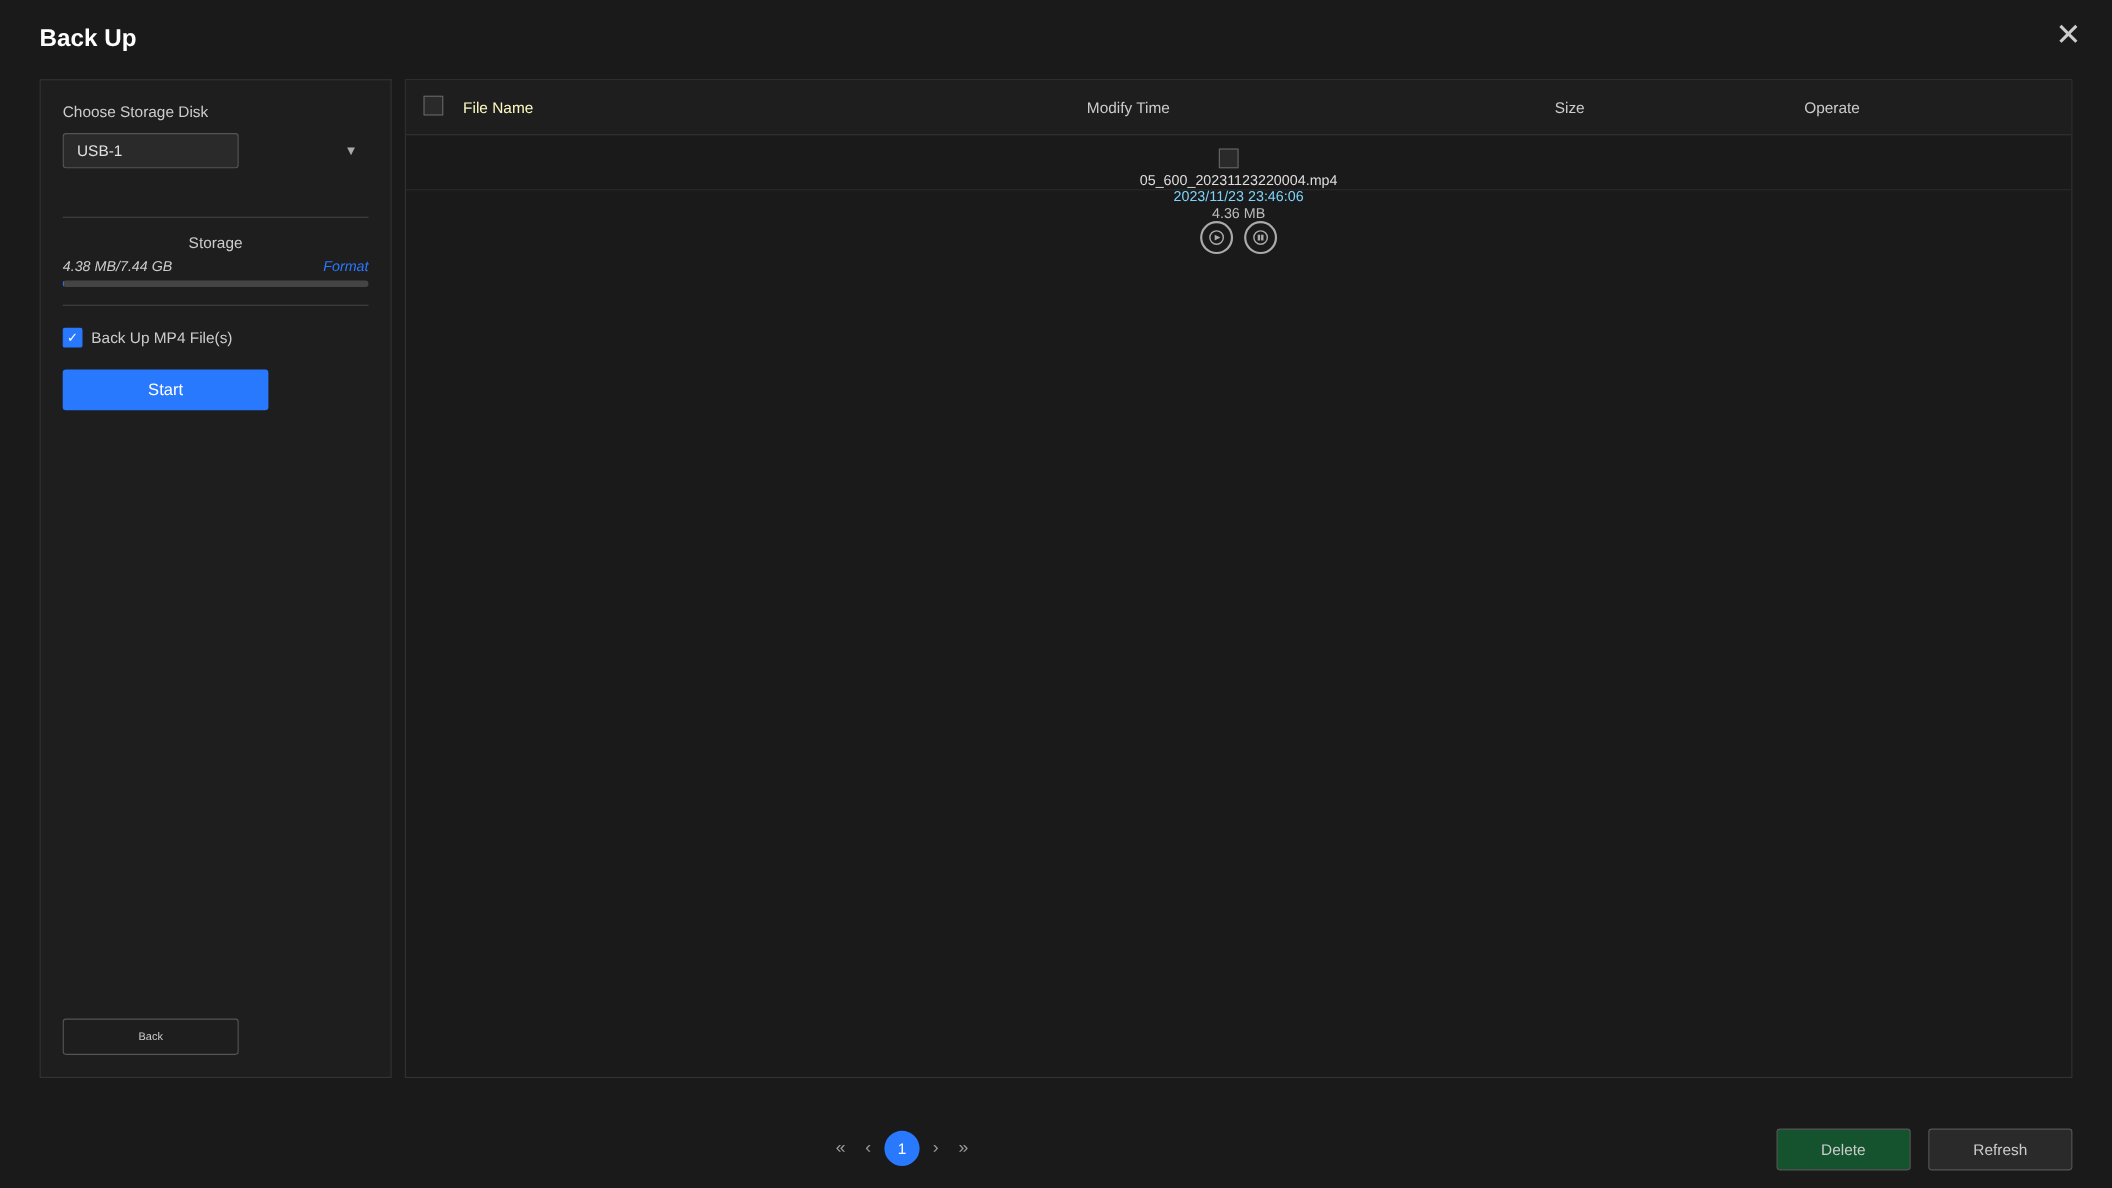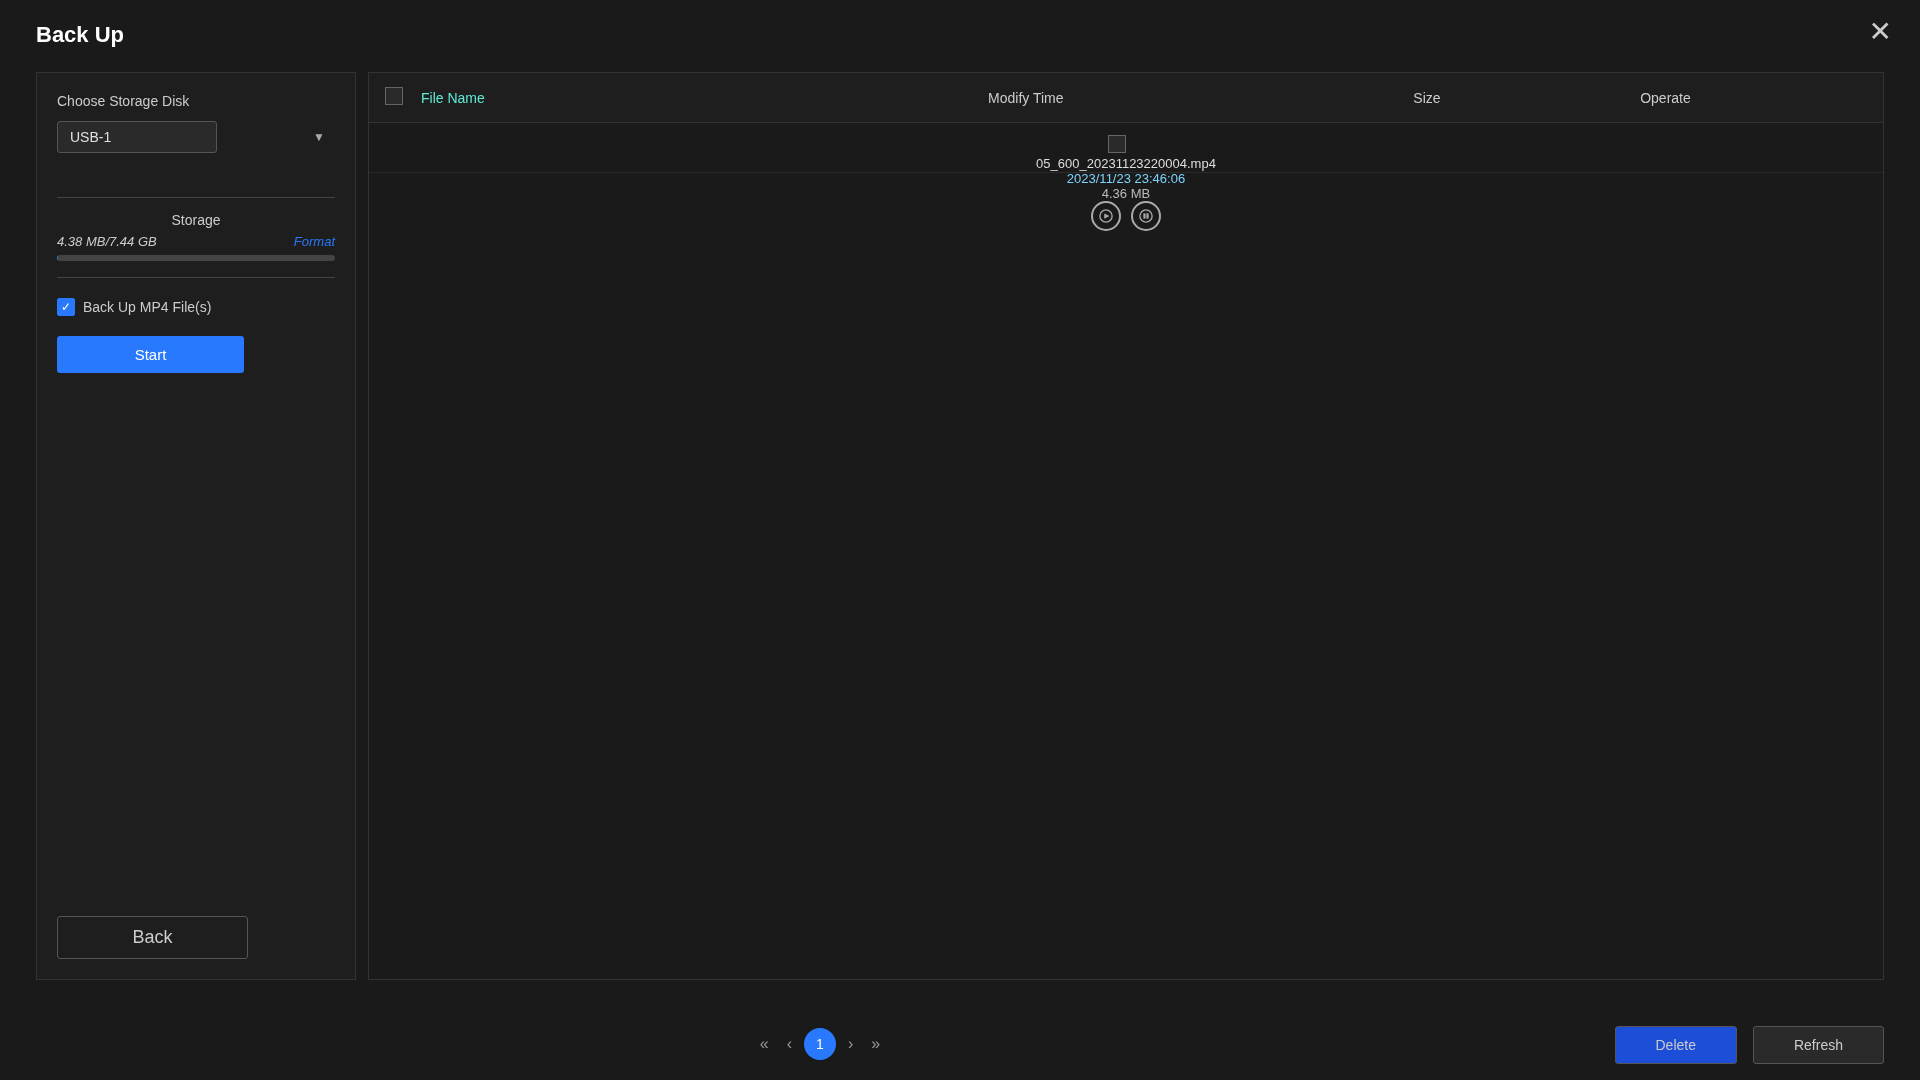--- a/index.html
+++ b/index.html
@@ -181,22 +181,22 @@
       width: 187px;
       cursor: pointer;
       border-radius: 3px;
     }
 
     .back-btn {
       background: transparent;
       color: #ccc;
       border: 1px solid #555;
       padding: 10px;
-      font-size: 18px;
-      width: 191px;
+      font-size: 10px;
+      width: 160px;
       cursor: pointer;
       border-radius: 3px;
       margin-top: auto;
     }
 
     
     .right-panel {
       position: absolute;
       top: 72px;
       left: 368px;
@@ -223,21 +223,21 @@
     .header-checkbox {
       width: 18px;
       height: 18px;
       border: 1px solid #666;
       background: #2a2a2a;
       display: inline-block;
     }
 
     .col-name {
       flex: 2;
-      color: #5eead4;
+      color: #fef9c3;
       font-size: 14px;
     }
 
     .col-time {
       flex: 1.5;
       color: #ccc;
       font-size: 14px;
     }
 
     .col-size {
@@ -365,21 +365,21 @@
 
     .action-buttons {
       position: absolute;
       right: 36px;
       bottom: 16px;
       display: flex;
       gap: 16px;
     }
 
     .delete-btn {
-      background: #1d4ed8;
+      background: #14532d;
       color: #ccc;
       border: 1px solid #555;
       padding: 10px 40px;
       font-size: 14px;
       cursor: pointer;
       border-radius: 3px;
     }
 
     .refresh-btn {
       background: #2a2a2a;

